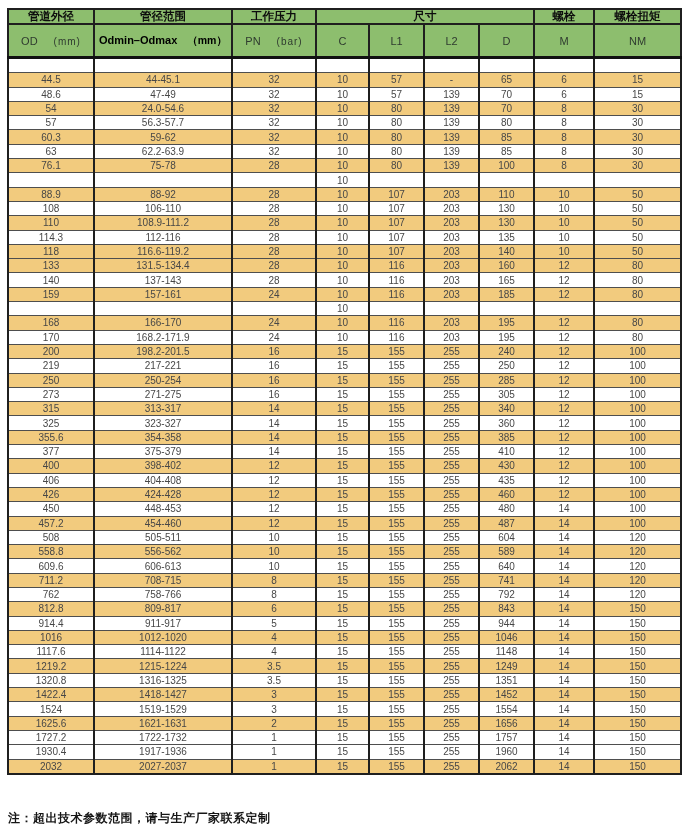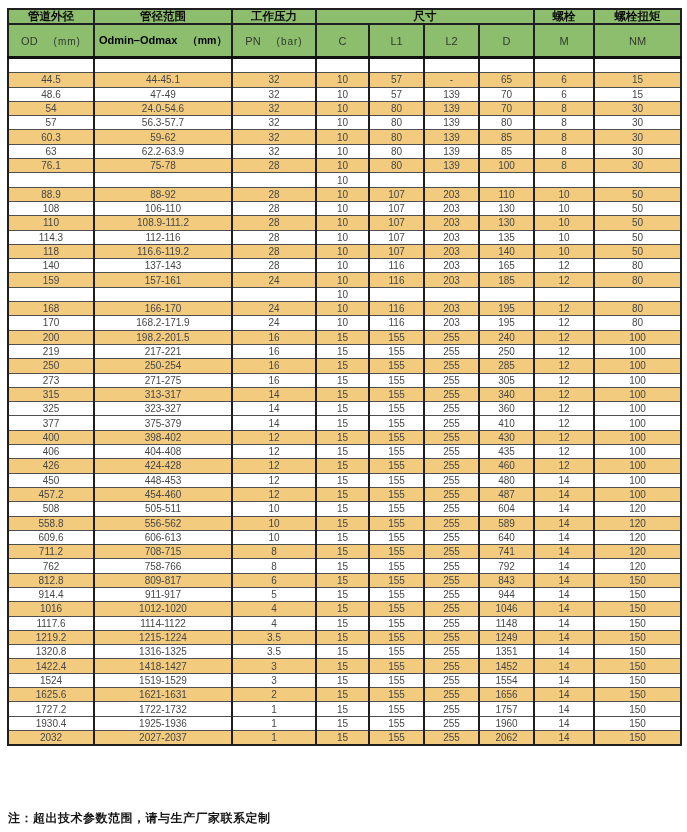--- a/index.html
+++ b/index.html
@@ -277,20 +277,31 @@
           <td>118</td>
           <td>116.6-119.2</td>
           <td>28</td>
           <td>10</td>
           <td>107</td>
           <td>203</td>
           <td>140</td>
           <td>10</td>
           <td>50</td>
         </tr>
+        <tr class="alt">
+          <td>133</td>
+          <td>131.5-134.4</td>
+          <td>28</td>
+          <td>10</td>
+          <td>116</td>
+          <td>203</td>
+          <td>160</td>
+          <td>12</td>
+          <td>80</td>
+        </tr>
         <tr>
           <td>140</td>
           <td>137-143</td>
           <td>28</td>
           <td>10</td>
           <td>116</td>
           <td>203</td>
           <td>165</td>
           <td>12</td>
           <td>80</td>
@@ -398,20 +409,31 @@
           <td>325</td>
           <td>323-327</td>
           <td>14</td>
           <td>15</td>
           <td>155</td>
           <td>255</td>
           <td>360</td>
           <td>12</td>
           <td>100</td>
         </tr>
+        <tr class="alt">
+          <td>355.6</td>
+          <td>354-358</td>
+          <td>14</td>
+          <td>15</td>
+          <td>155</td>
+          <td>255</td>
+          <td>385</td>
+          <td>12</td>
+          <td>100</td>
+        </tr>
         <tr>
           <td>377</td>
           <td>375-379</td>
           <td>14</td>
           <td>15</td>
           <td>155</td>
           <td>255</td>
           <td>410</td>
           <td>12</td>
           <td>100</td>
@@ -631,21 +653,21 @@
           <td>1</td>
           <td>15</td>
           <td>155</td>
           <td>255</td>
           <td>1757</td>
           <td>14</td>
           <td>150</td>
         </tr>
         <tr>
           <td>1930.4</td>
-          <td>1925-1936</td>
+          <td>1917-1936</td>
           <td>1</td>
           <td>15</td>
           <td>155</td>
           <td>255</td>
           <td>1960</td>
           <td>14</td>
           <td>150</td>
         </tr>
         <tr class="alt">
           <td>2032</td>

